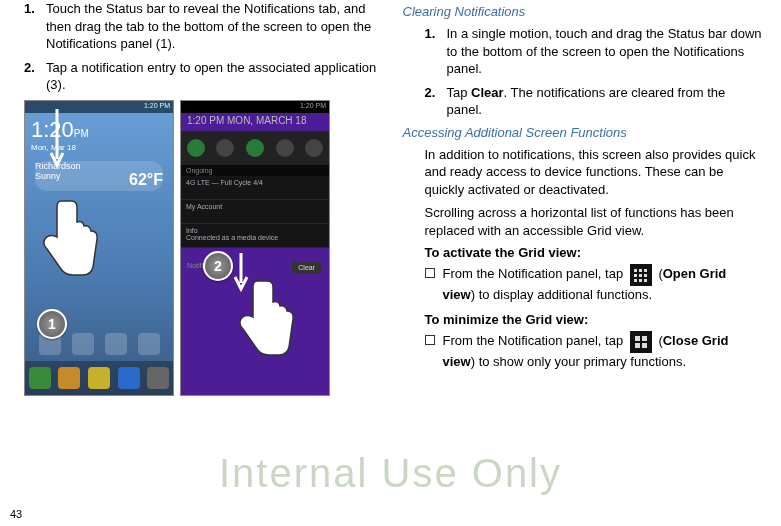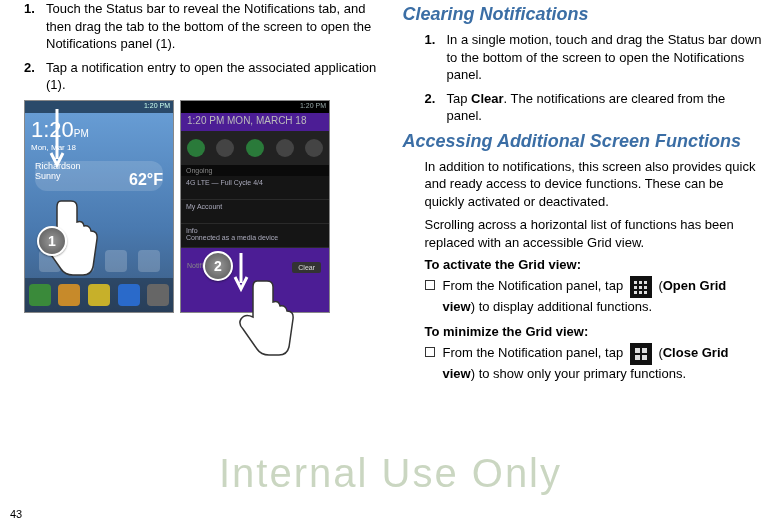--- a/index.html
+++ b/index.html
@@ -23,32 +23,32 @@
     flex: 1;
     padding: 0 8px;
     box-sizing: border-box;
   }
   .col-left { padding-left: 14px; }
   .col-right { padding-left: 10px; }
   .ol-item { display:flex; margin-bottom:6px; line-height:1.35; }
   .ol-num { font-weight:bold; min-width:22px; }
   .ol-text { flex:1; }
   .bold { font-weight:bold; }
-  .heading-blue { color:#3b6ea5; font-weight:bold; font-style:italic; font-size:18px; margin:4px 0 6px 0; }
+  .heading-blue { color:#3b6ea5; font-weight:normal; font-style:italic; font-size:13px; margin:4px 0 6px 0; }
   .para { margin:4px 0 6px 22px; line-height:1.35; }
   .sub-bold { font-weight:bold; margin:6px 0 4px 22px; }
   .bullet-row { display:flex; align-items:flex-start; margin:4px 16px 8px 22px; line-height:1.35; }
   .bullet-sq { width:8px; height:8px; border:1.5px solid #333; margin:4px 8px 0 0; flex-shrink:0; }
   .icon-box { display:inline-block; width:22px; height:22px; background:#111; vertical-align:middle; position:relative; margin:0 3px; }
   .icon-grid { display:grid; grid-template-columns:repeat(3,3px); grid-template-rows:repeat(3,3px); gap:2px; position:absolute; left:4px; top:5px; }
   .icon-grid span { background:#ddd; width:3px; height:3px; }
   .icon-close-grid { display:grid; grid-template-columns:repeat(2,5px); grid-template-rows:repeat(2,5px); gap:2px; position:absolute; left:5px; top:5px; }
   .icon-close-grid span { background:#ddd; width:5px; height:5px; }
   .images-row { display:flex; gap:6px; margin-top:6px; }
-  .phone { width:150px; height:213px; border:1px solid #888; position:relative; background:#ccc; box-sizing:border-box; }
+  .phone { width:150px; height:296px; border:1px solid #888; position:relative; background:#ccc; box-sizing:border-box; }
   .phone.light { background:linear-gradient(#6aa0d8,#4a7ab0 60%,#3a5a80); }
   .phone.dark { background:#4c1d95; }
   .statusbar { position:absolute; top:0; left:0; right:0; height:12px; background:#2a4a6a; font-size:7px; color:#cfe; text-align:right; padding:1px 3px; box-sizing:border-box; }
   .phone.dark .statusbar { background:#000; color:#9aa; }
   .clock { position:absolute; top:16px; left:6px; color:#fff; font-size:22px; font-weight:300; }
   .clock small { font-size:8px; display:block; font-weight:normal; }
   .dark-time { position:absolute; top:14px; left:6px; font-size:10px; color:#bbb; }
   .weather { position:absolute; top:60px; left:10px; right:10px; height:30px; background:rgba(255,255,255,0.15); border-radius:12px; font-size:9px; color:#fff; box-sizing:border-box; }
   .toggles { position:absolute; top:30px; left:0; right:0; height:34px; display:flex; justify-content:space-around; align-items:center; background:#222; border-bottom:1px solid #333; }
   .tog { width:18px; height:18px; border-radius:50%; background:#444; }
@@ -77,21 +77,21 @@
 
 <div class="page">
 
   <div class="col col-left">
     <div class="ol-item">
       <div class="ol-num">1.</div>
       <div class="ol-text">Touch the Status bar to reveal the Notifications tab, and then drag the tab to the bottom of the screen to open the Notifications panel (1).</div>
     </div>
     <div class="ol-item">
       <div class="ol-num">2.</div>
-      <div class="ol-text">Tap a notification entry to open the associated application (1).</div>
+      <div class="ol-text">Tap a notification entry to open the associated application (3).</div>
     </div>
 
     <div class="images-row">
 
       <div class="phone light">
         <div class="statusbar">1:20 PM</div>
         <div class="clock">
           <span>1:20</span><span style="font-size:10px;">PM</span>
           <small>Mon, Mar 18</small>
         </div>

